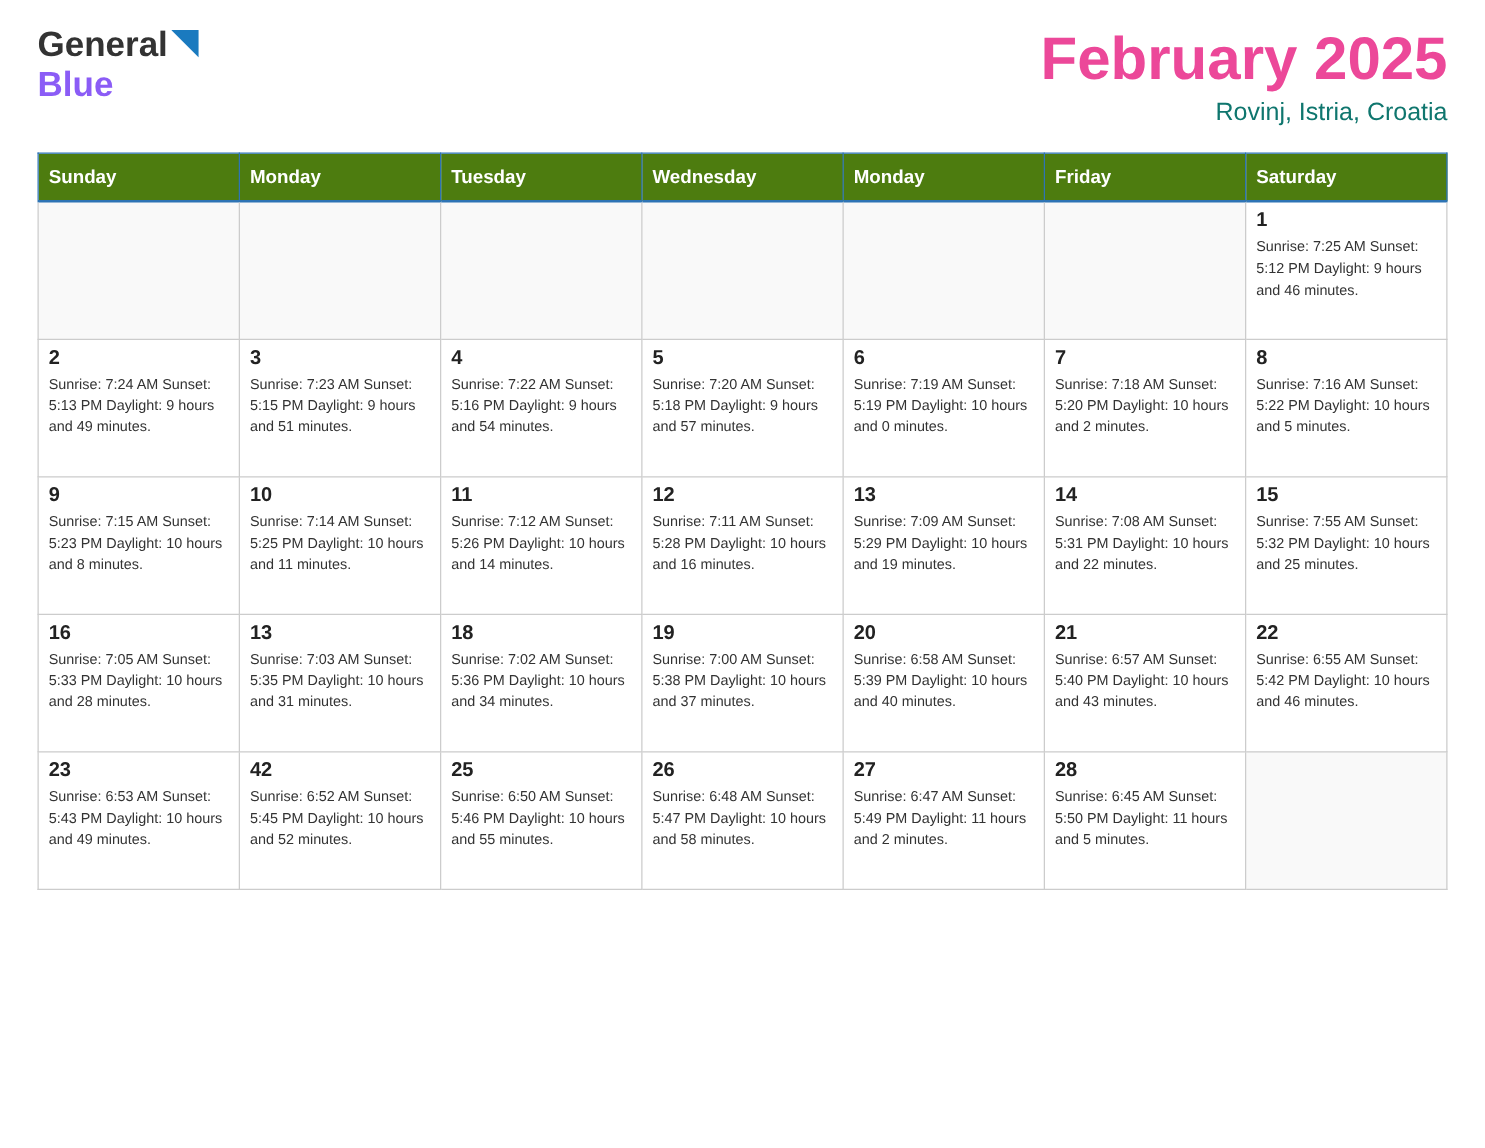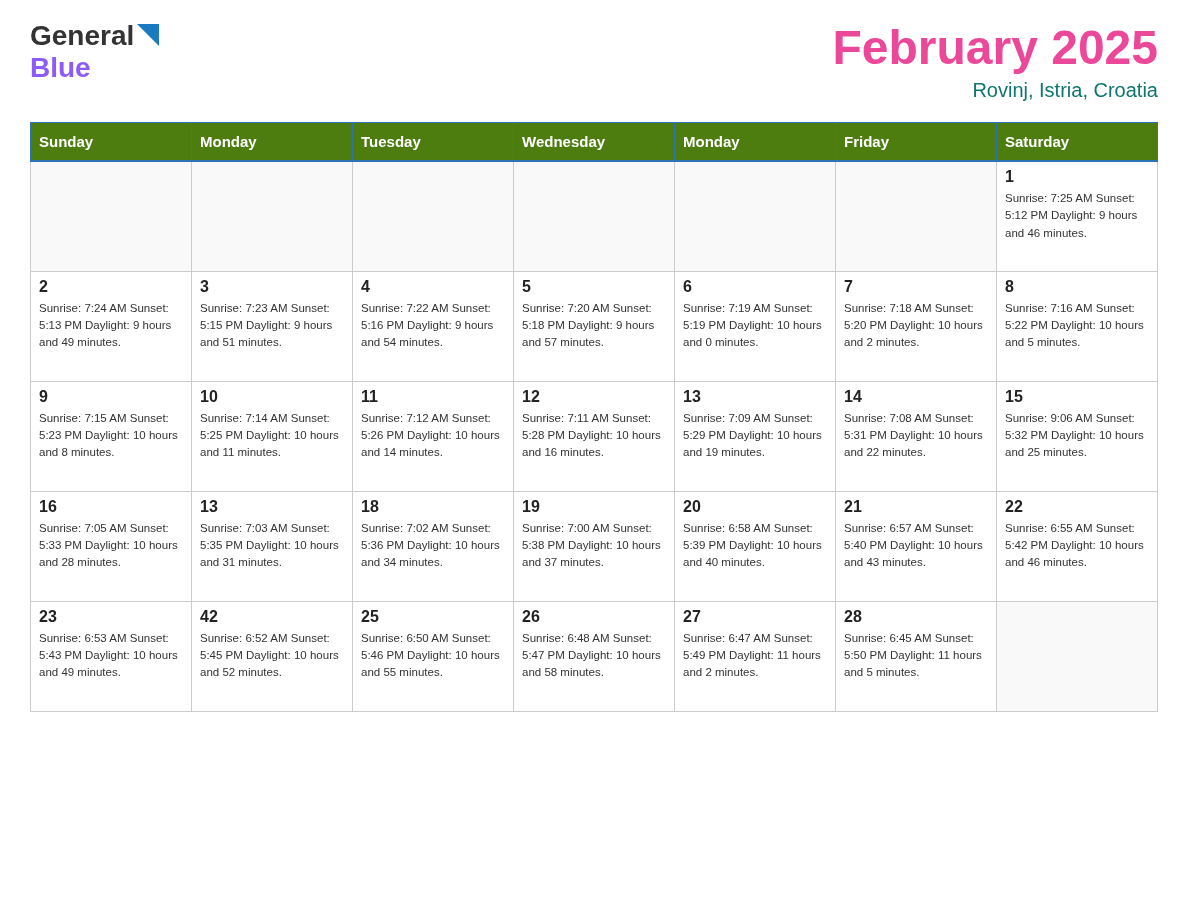--- a/index.html
+++ b/index.html
@@ -221,21 +221,21 @@
 Daylight: 10 hours and 19 minutes.</div>
         </td>
         <td>
           <div class="day-number">14</div>
           <div class="day-info">Sunrise: 7:08 AM
 Sunset: 5:31 PM
 Daylight: 10 hours and 22 minutes.</div>
         </td>
         <td>
           <div class="day-number">15</div>
-          <div class="day-info">Sunrise: 9:06 AM
+          <div class="day-info">Sunrise: 7:55 AM
 Sunset: 5:32 PM
 Daylight: 10 hours and 25 minutes.</div>
         </td>
       </tr>
       <tr>
         <td>
           <div class="day-number">16</div>
           <div class="day-info">Sunrise: 7:05 AM
 Sunset: 5:33 PM
 Daylight: 10 hours and 28 minutes.</div>

